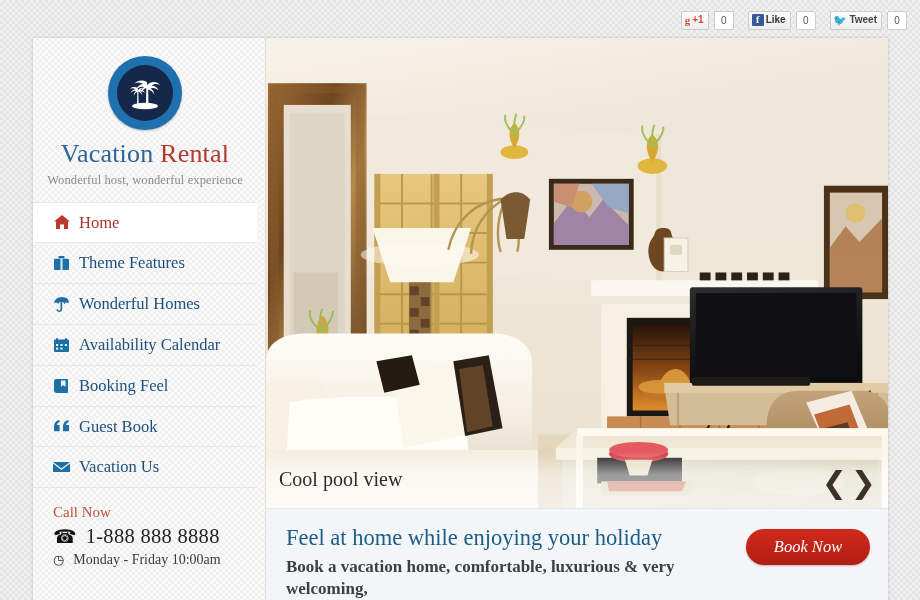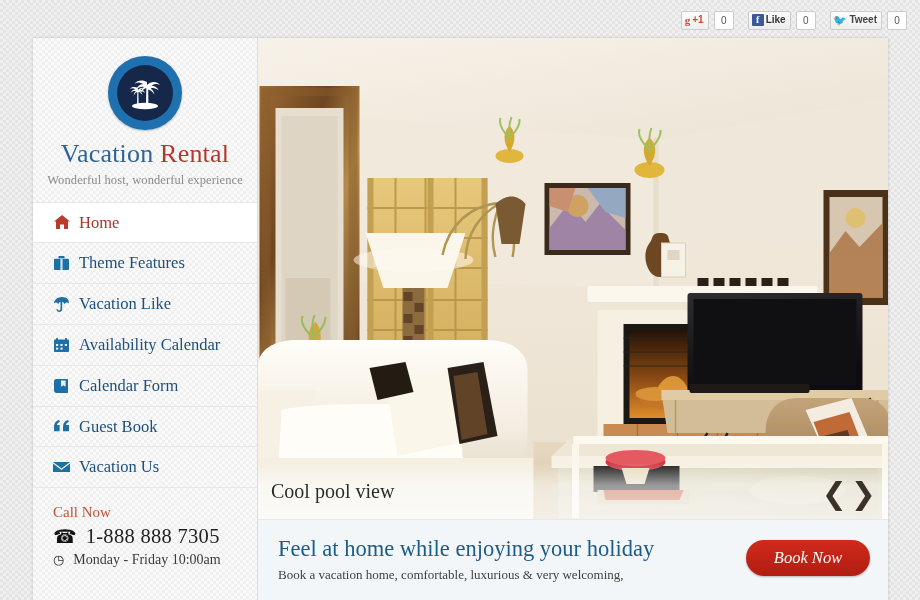--- a/index.html
+++ b/index.html
@@ -103,21 +103,21 @@
     width: 224px;
     flex: 0 0 224px;
     background-color: #fafafa;
     background-image:
       linear-gradient(45deg, #f0f0f0 25%, transparent 25%, transparent 75%, #f0f0f0 75%),
       linear-gradient(45deg, #f0f0f0 25%, transparent 25%, transparent 75%, #f0f0f0 75%);
     background-size: 6px 6px;
     background-position: 0 0, 3px 3px;
     border-right: 1px solid #e3ddd3;
     position: relative;
-    padding: 0 0 0 0;
+    padding: 0 8px 0 0;
   }
 
   .brand {
     padding: 18px 0 14px 0;
     text-align: center;
   }
   .logo-circle {
     width: 74px;
     height: 74px;
     margin: 0 auto 10px auto;
@@ -277,24 +277,25 @@
   }
   .promo-text { min-width: 0; }
   .promo-title {
     font-size: 22.5px;
     color: #1c5c86;
     margin: 0 0 5px 0;
     font-weight: normal;
     line-height: 1.15;
   }
   .promo-sub {
-    font-size: 13px;
+    font-size: 17px;
     color: #3f3f3f;
     line-height: 1.3;
     margin: 0;
+    font-weight: bold;
   }
   .book-now {
     flex: 0 0 auto;
     margin-top: 4px;
     display: inline-flex;
     align-items: center;
     justify-content: center;
     width: 124px;
     height: 36px;
     border-radius: 18px;
@@ -389,21 +390,21 @@
         </a>
       </li>
 
       <li>
         <a href="#">
           <span class="nav-ico">
             <svg width="16" height="15" viewBox="0 0 16 15" fill="currentColor">
                 <path d="M8 0C3.6 0 .3 2.8 0 6.2c1-.7 2-1 3-.4.7.4 1 1 1.2 1.7.3-1.4 1.1-2.4 2.3-2.8V12c0 .9-.6 1.5-1.3 1.5S4 13 4 12.2H2.4c0 1.6 1.3 2.8 2.9 2.8 1.6 0 2.9-1.3 2.9-3V4.7c1.2.4 2 1.4 2.3 2.8.2-.7.5-1.3 1.2-1.7 1-.6 2 -.3 3 .4C15.7 2.8 12.4 0 8 0z"></path>
               </svg>
           </span>
-          <span>Vacation Like</span>
+          <span>Wonderful Homes</span>
         </a>
       </li>
 
       <li>
         <a href="#">
           <span class="nav-ico">
             <svg width="15" height="14" viewBox="0 0 15 14" fill="currentColor">
                 <rect x="0" y="1.4" width="15" height="12.6" rx="1"></rect>
                 <rect x="2" y="0" width="2" height="3.4" rx="0.8"></rect>
                 <rect x="11" y="0" width="2" height="3.4" rx="0.8"></rect>
@@ -422,21 +423,21 @@
 
 
       <li>
         <a href="#">
           <span class="nav-ico">
             <svg width="15" height="14" viewBox="0 0 15 14" fill="currentColor">
                 <path d="M2 0h11c.6 0 1 .4 1 1v12c0 .6-.4 1-1 1H2.6C1.2 14 0 12.9 0 11.5V2.3C0 1 1 0 2 0z"></path>
                 <path d="M3.4 1.4h8.2v6.4L9.3 6.3 7 7.8V1.4z" fill="#e9f1f7"></path>
               </svg>
           </span>
-          <span>Calendar Form</span>
+          <span>Booking Feel</span>
         </a>
       </li>
 
       <li>
         <a href="#">
           <span class="nav-ico">
             <svg width="16" height="12" viewBox="0 0 16 12" fill="currentColor">
                 <path d="M0 6.6C0 3 2 .6 5.2 0l.7 1.8C4 2.6 3.1 3.7 3 5h2.6v6.3H0zM9 6.6C9 3 11 .6 14.2 0l.7 1.8c-1.9.8-2.8 1.9-2.9 3.2H15v6.3H9z"></path>
               </svg>
           </span>
@@ -455,21 +456,21 @@
           <span>Vacation Us</span>
         </a>
       </li>
 
     </ul>
 
     <div class="contact-block">
       <div class="call-now">Call Now</div>
       <div class="phone-row">
         <span class="phone-ico">☎</span>
-        <span class="phone-num">1-888 888 7305</span>
+        <span class="phone-num">1-888 888 8888</span>
       </div>
       <div class="hours-row">
         <span class="clock-ico">◷</span>
         <span class="hours-text">Monday - Friday 10:00am</span>
       </div>
     </div>
 
   </div>
 
   <div class="main">

